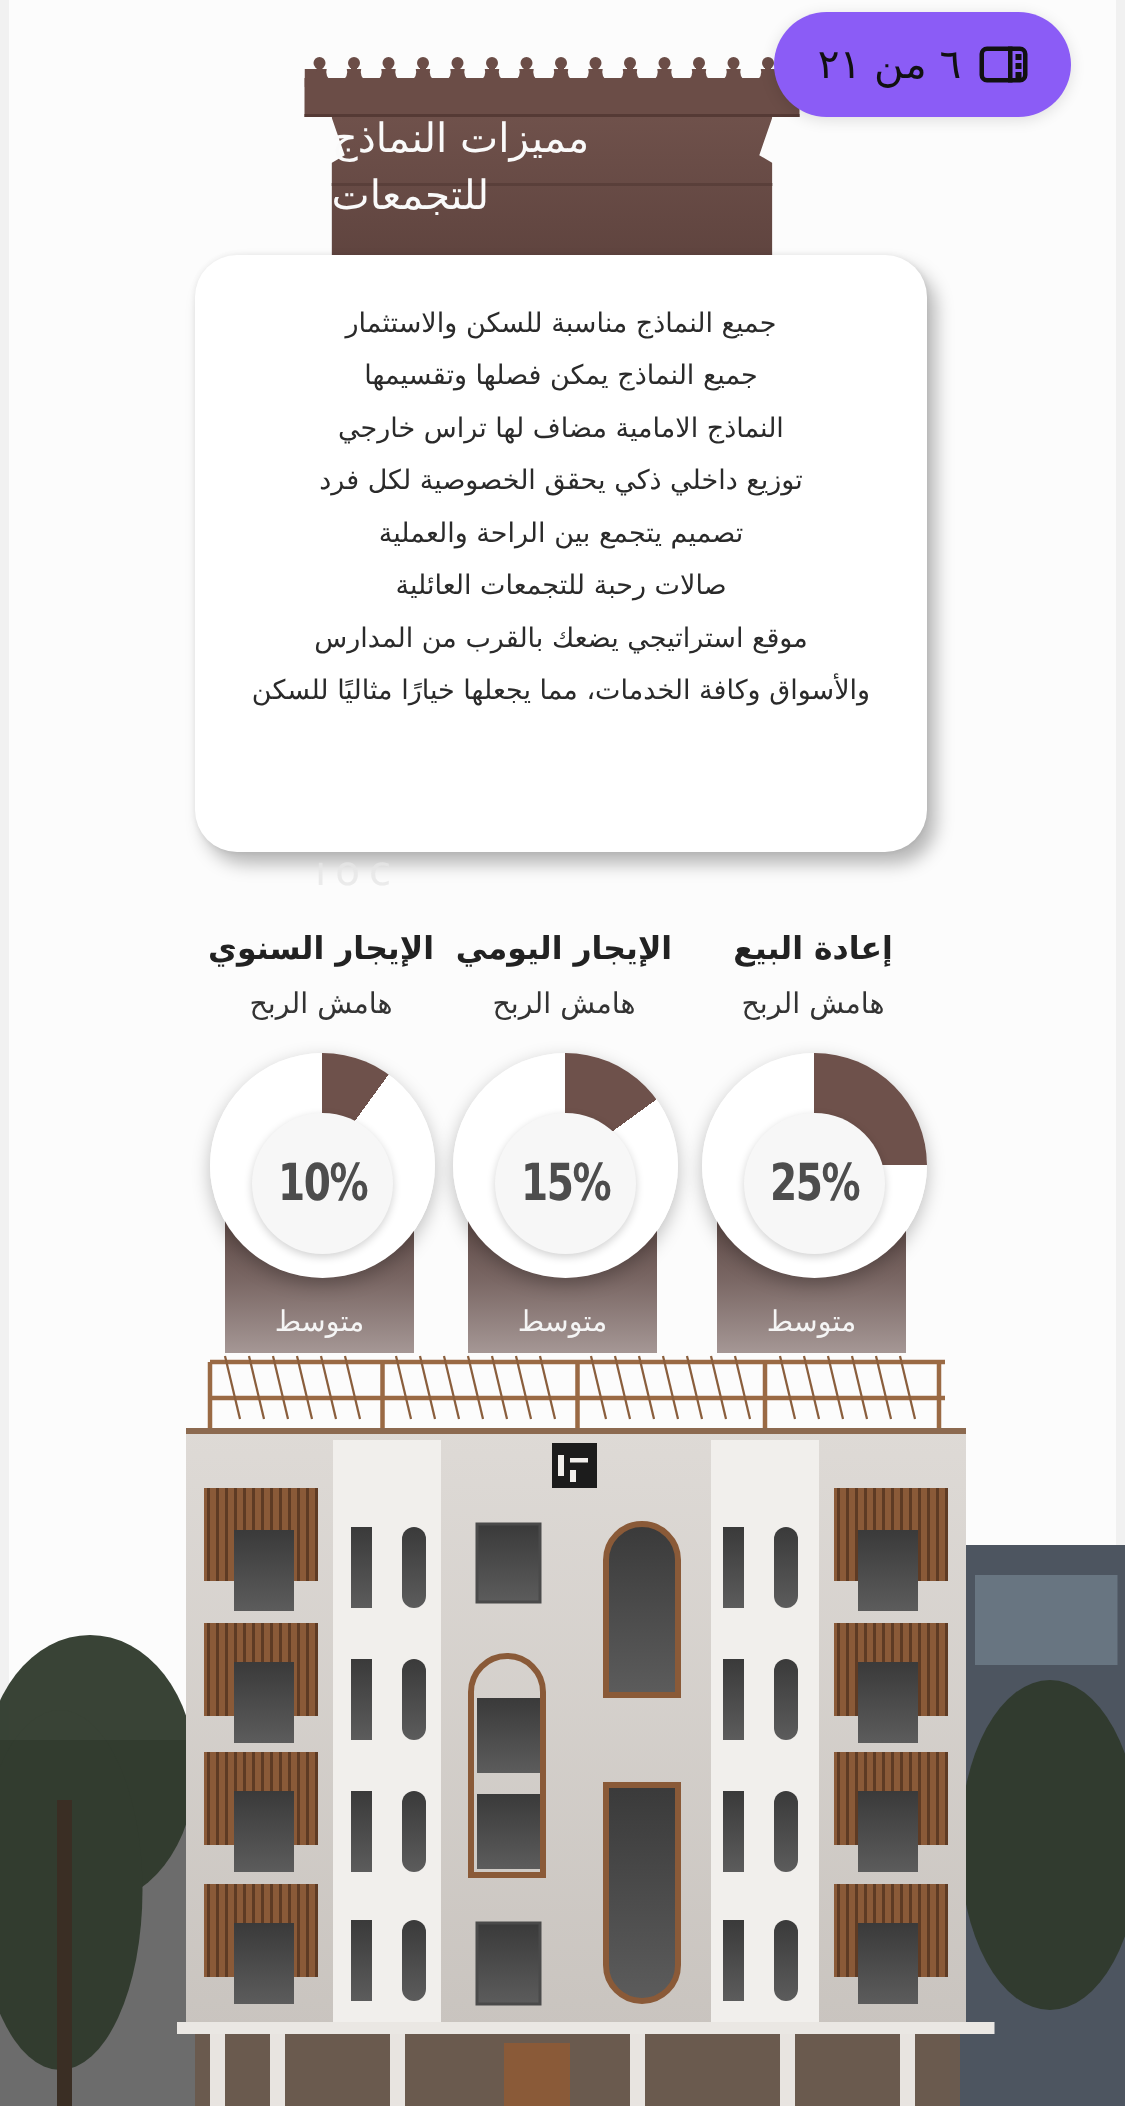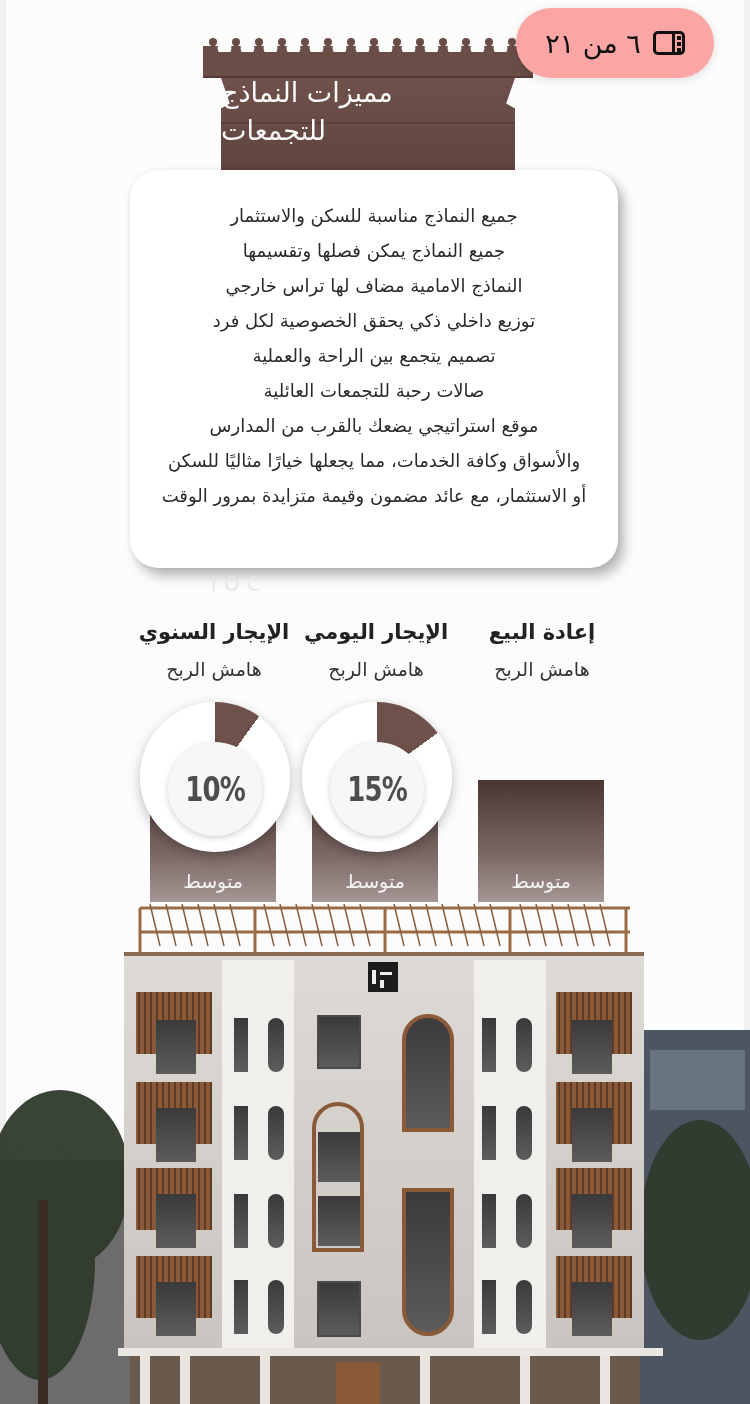--- a/index.html
+++ b/index.html
@@ -5,21 +5,21 @@
   * { box-sizing: border-box; margin: 0; padding: 0; }
   html, body { width: 750px; height: 1404px; overflow: hidden; background: #fbfbfb; }
   body { position: relative; font-family: "DejaVu Sans", sans-serif; }
 
   .page { position: absolute; left: 0; top: 0; width: 750px; height: 1404px; background: #fcfcfc; }
   .page-edge-left { position: absolute; left: 0; top: 0; width: 6px; height: 1404px; background: #f1f1f1; }
   .page-edge-right { position: absolute; right: 0; top: 0; width: 6px; height: 1404px; background: #f1f1f1; }
 
   
   .counter { position: absolute; left: 516px; top: 8px; width: 198px; height: 70px; border-radius: 35px;
-    background: #fca5a5; box-shadow: 0 2px 10px rgba(0,0,0,0.12); display: flex; align-items: center;
+    background: #8b5cf6; box-shadow: 0 2px 10px rgba(0,0,0,0.12); display: flex; align-items: center;
     justify-content: center; gap: 12px; direction: ltr; z-index: 5; }
   .counter-text { font-size: 27px; color: #111; direction: rtl; font-family: "DejaVu Sans", sans-serif; }
   .counter-icon { width: 32px; height: 24px; border: 3px solid #111; border-radius: 5px; position: relative; }
   .counter-icon::before { content: ""; position: absolute; right: 7px; top: -3px; width: 3px; height: 24px; background: #111; }
   .counter-icon .dot { position: absolute; right: 1px; width: 4px; height: 4px; background: #111; }
 
   
   .banner { position: absolute; left: 203px; top: 34px; width: 330px; height: 118px; }
   .crown { position: absolute; left: 0; top: 0; width: 330px; height: 24px; }
   .banner-top { position: absolute; left: 0; top: 18px; width: 330px; height: 26px; background: #6b4d47;
@@ -139,31 +139,35 @@
   <div class="card">
     <ul class="card-list">
       <li>جميع النماذج مناسبة للسكن والاستثمار</li>
       <li>جميع النماذج يمكن فصلها وتقسيمها</li>
       <li>النماذج الامامية مضاف لها تراس خارجي</li>
       <li>توزيع داخلي ذكي يحقق الخصوصية لكل فرد</li>
       <li>تصميم يتجمع بين الراحة والعملية</li>
       <li>صالات رحبة للتجمعات العائلية</li>
       <li>موقع استراتيجي يضعك بالقرب من المدارس</li>
       <li>والأسواق وكافة الخدمات، مما يجعلها خيارًا مثاليًا للسكن</li>
-      <li>أو الاستثمار، مع عائد مضمون وقيمة متزايدة بمرور الوقت</li>
     </ul>
   </div>
 
   <div class="watermark">ıoc</div>
 
   <div class="stat" style="left:462px">
     <div class="stat-title">إعادة البيع</div>
     <div class="stat-sub">هامش الربح</div>
     <div class="stat-tab">
       <div class="stat-tab-label">متوسط</div>
+    </div>
+    <div class="donut" style="background: conic-gradient(#6e514b 0 25%, #ffffff 25% 100%);">
+      <div class="donut-inner">
+        <span class="donut-value">25%</span>
+      </div>
     </div>
   </div>
 
   <div class="stat" style="left:296px">
     <div class="stat-title">الإيجار اليومي</div>
     <div class="stat-sub">هامش الربح</div>
     <div class="stat-tab">
       <div class="stat-tab-label">متوسط</div>
     </div>
     <div class="donut" style="background: conic-gradient(#6e514b 0 15%, #ffffff 15% 100%);">

